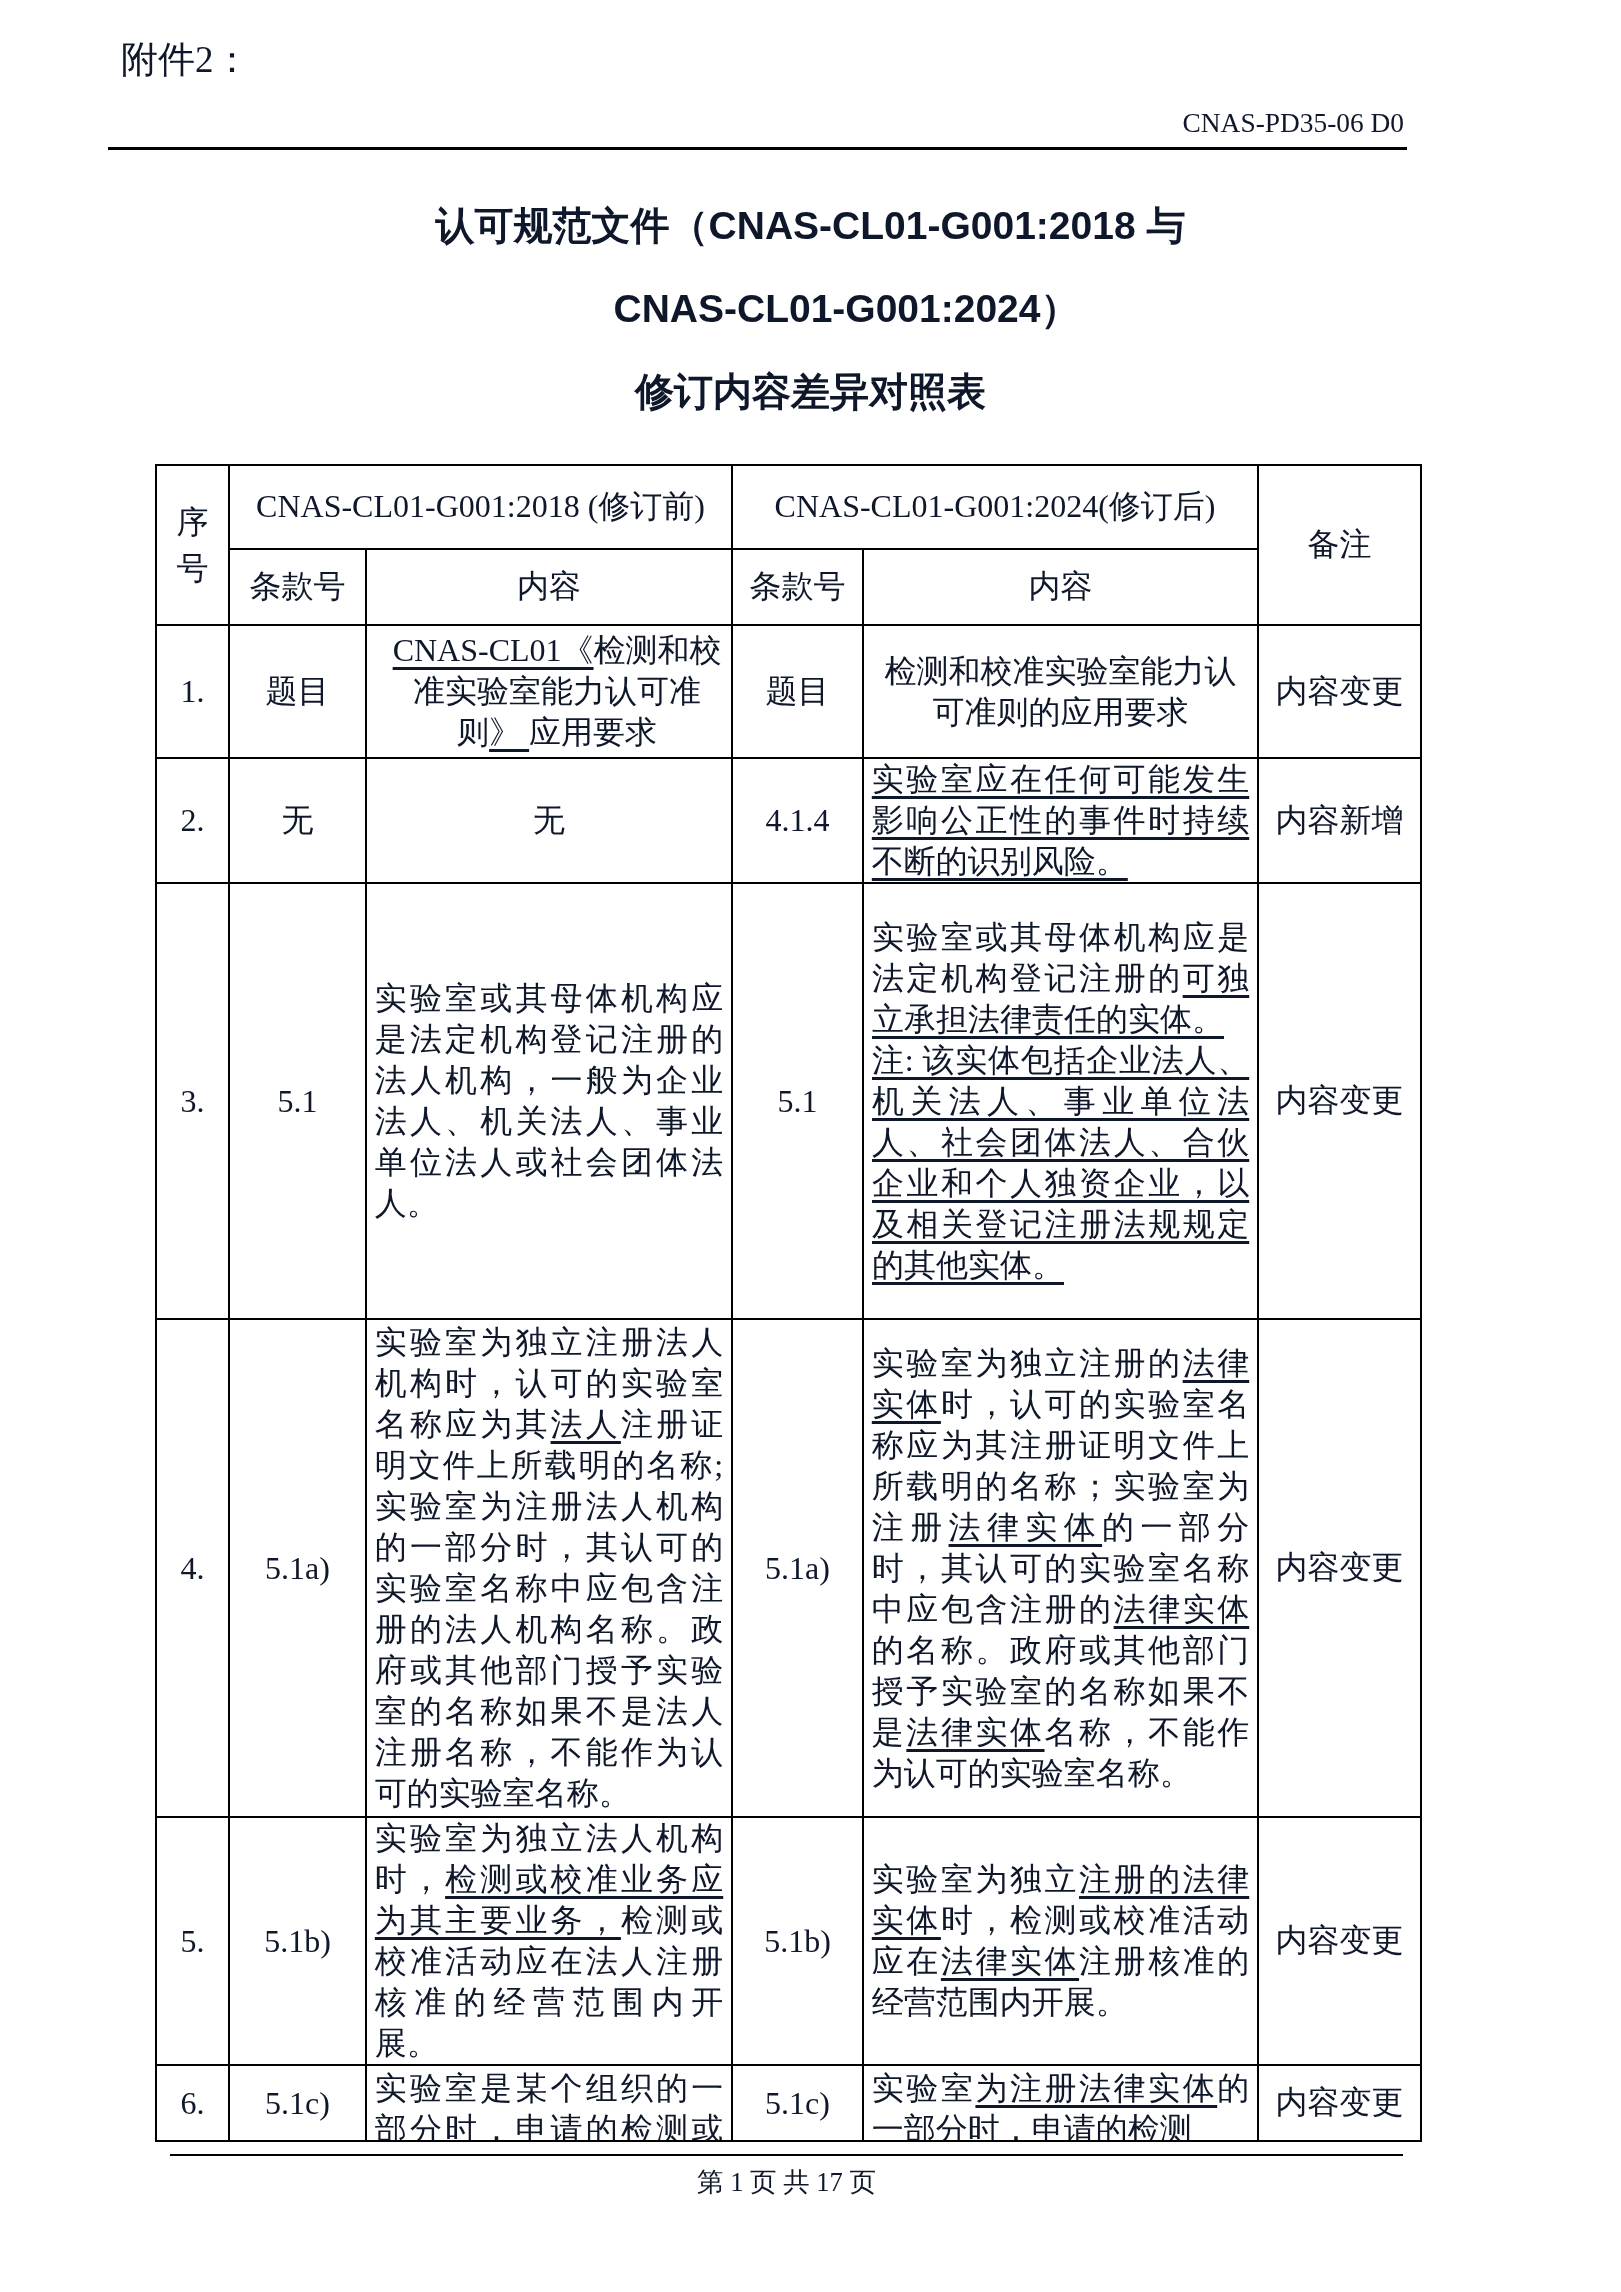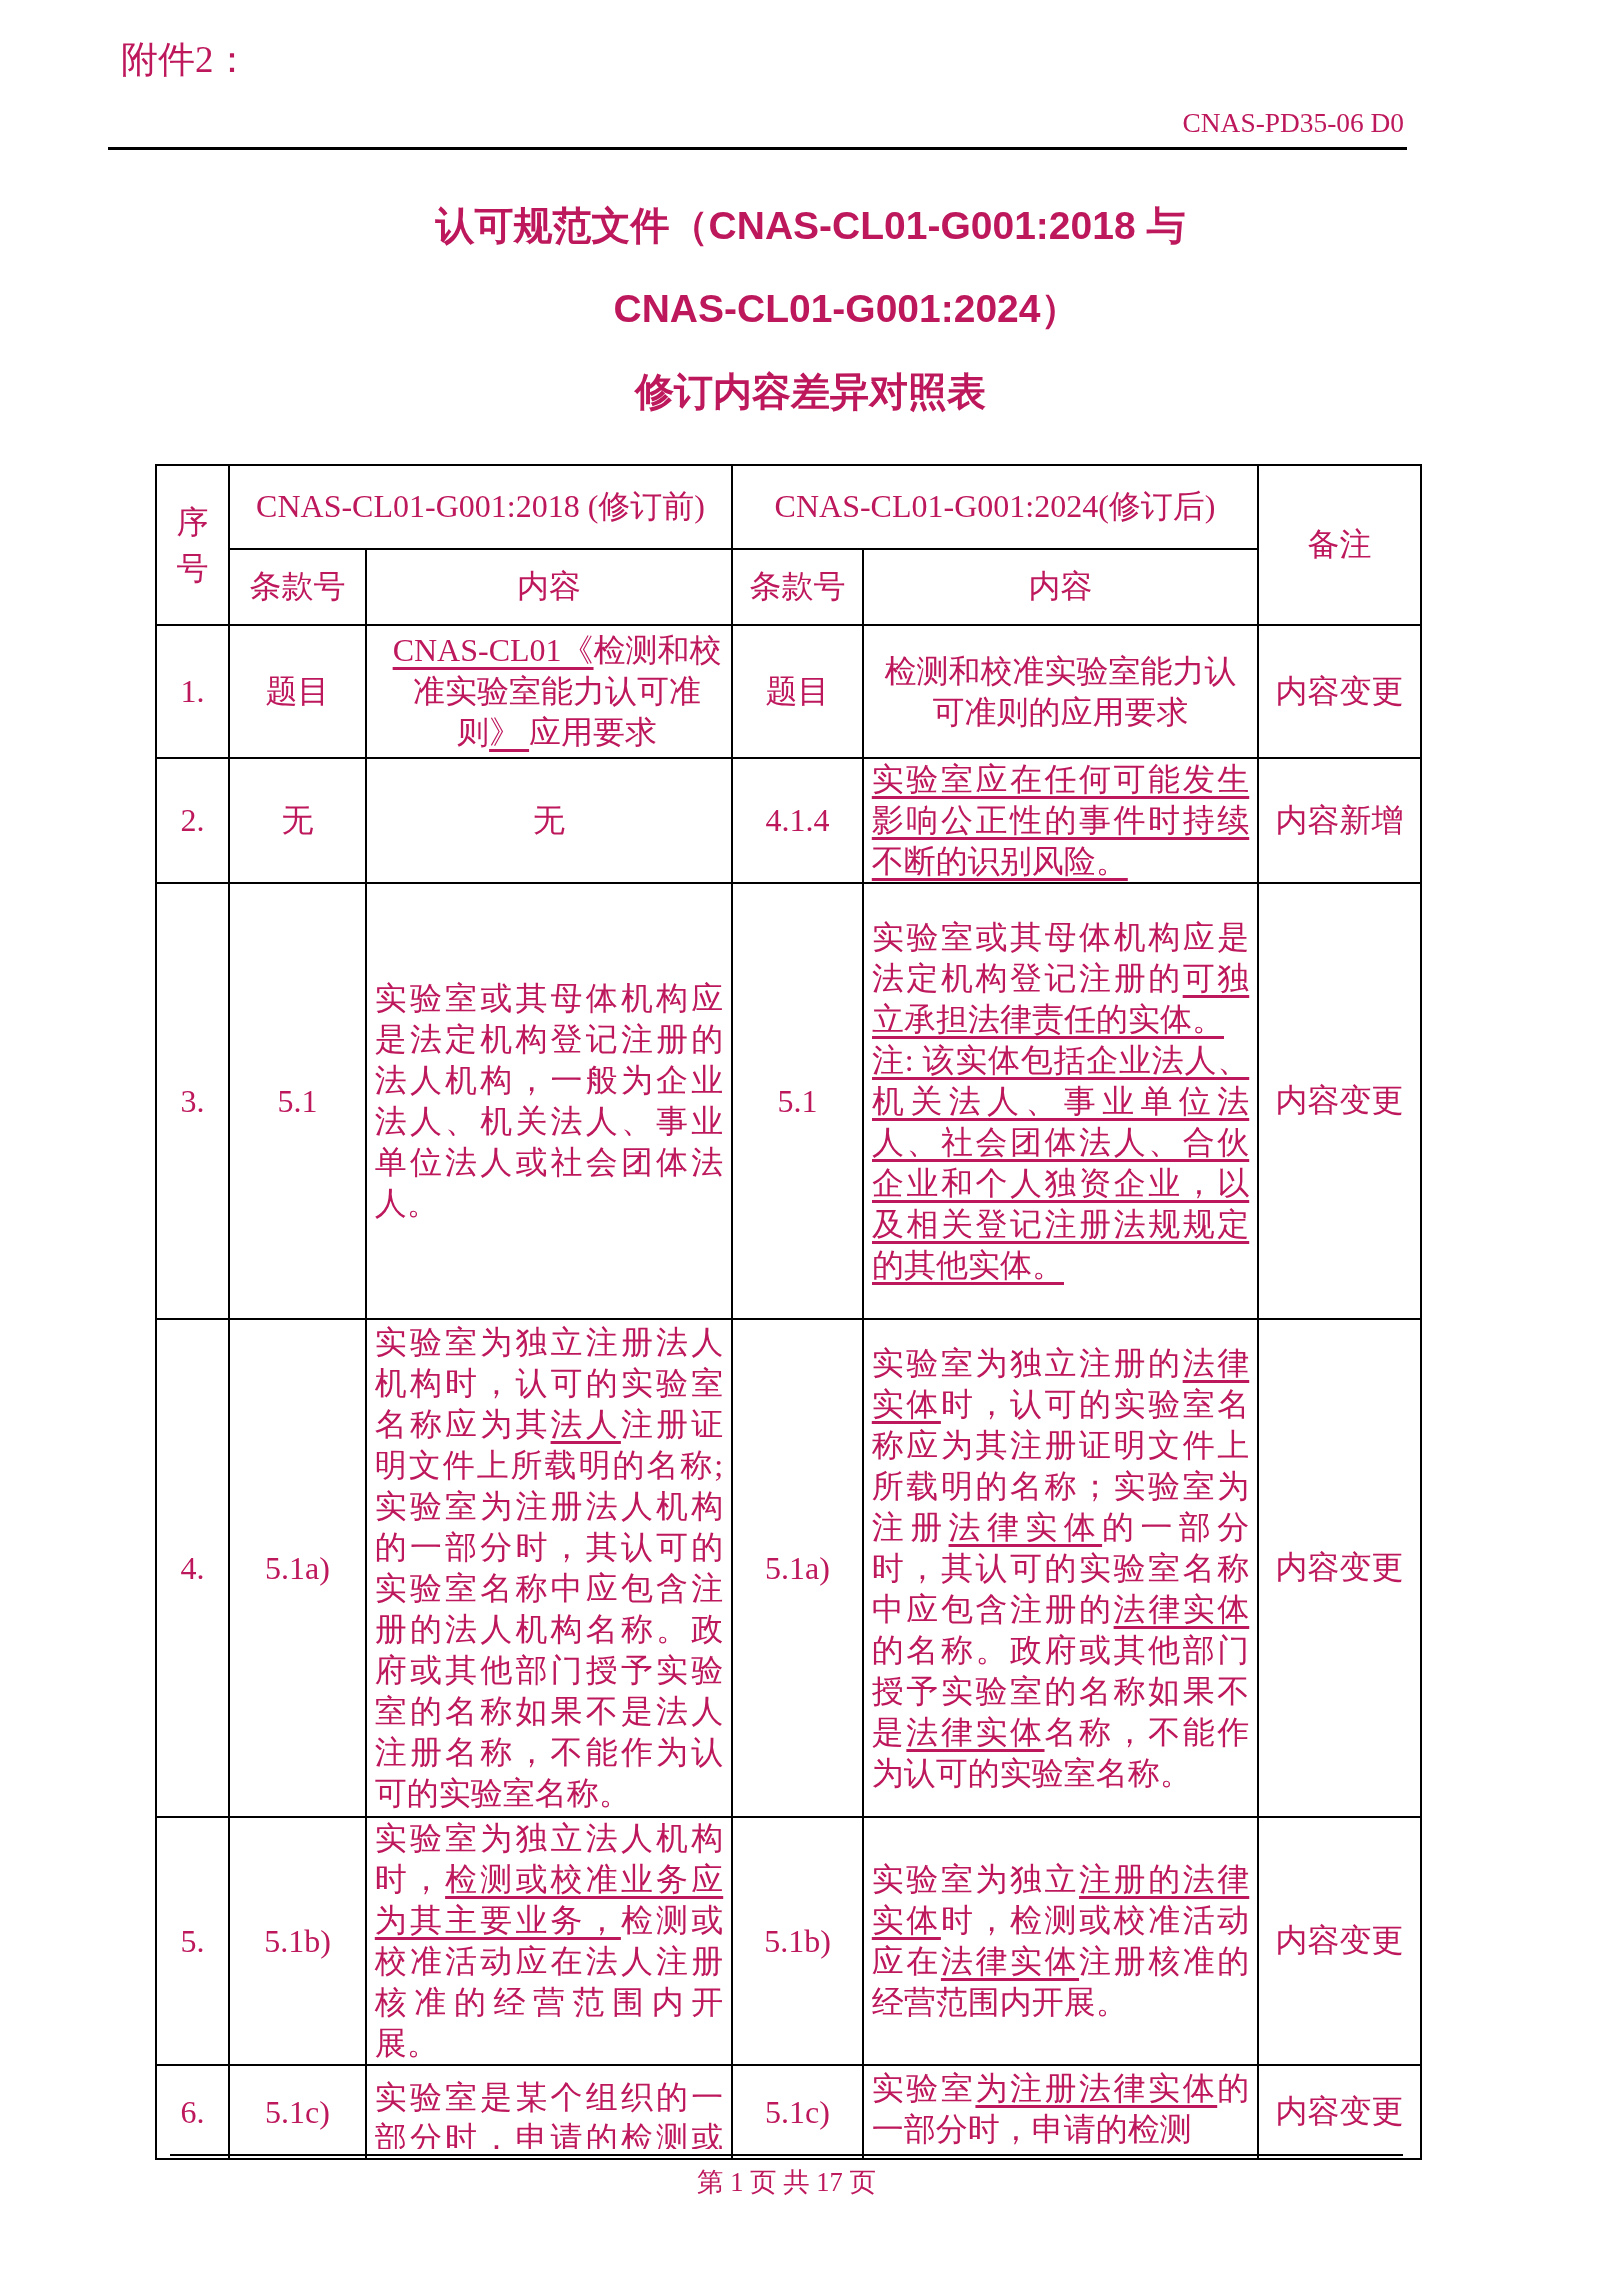--- a/index.html
+++ b/index.html
@@ -1,18 +1,18 @@
 <!DOCTYPE html>
 <html><head>
 <meta charset="utf-8">
 <style>
   html,body { margin:0; padding:0; background:#ffffff; }
   .page {
     position:relative; width:1621px; height:2293px; background:#ffffff;
-    font-family:"Liberation Serif","DejaVu Serif",serif; color:#be185d;
+    font-family:"Liberation Serif","DejaVu Serif",serif; color:#0f172a;
     overflow:hidden;
   }
   .attachment { position:absolute; left:121px; top:35px; font-size:37px; }
   .doccode   { position:absolute; right:217px; top:108px; font-size:27.4px; }
   .toprule   { position:absolute; left:108px; top:147px; width:1299px; border-top:3.9px solid #000; }
   .doctitle  {
     position:absolute; left:0; width:100%; text-align:center;
     font-family:"Liberation Sans","DejaVu Sans",sans-serif; font-weight:bold; font-size:39px;
   }
   .t1 { top:199px; } .t2 { top:282px;padding-left:36px; } .t3 { top:365px; }
@@ -157,21 +157,21 @@
         <tr class="r5">
           <td class="plain"><span>6.</span></td>
           <td class="plain"><span>5.1c)</span></td>
           <td>
             <div class="cw" style="height: 74px;">
               <div class="tx tj">实验室是某个组织的一部分时，申请的检测或校</div>
             </div>
           </td>
           <td class="plain"><span>5.1c)</span></td>
           <td>
-            <div class="cw" style="height: 92px; font-family: Liberation Serif, serif;">
+            <div class="cw" style="height: 74px; font-family: Liberation Serif, serif;">
               <div class="tx tj">实验室<u>为注册法律实体</u>的一部分时，申请的检测</div>
             </div>
           </td>
           <td class="plain"><span>内容变更</span></td>
         </tr>
       </tbody>
   </table>
 
   <div class="footrule"></div>
   <div class="pagefooter">第 1 页 共 17 页</div>

